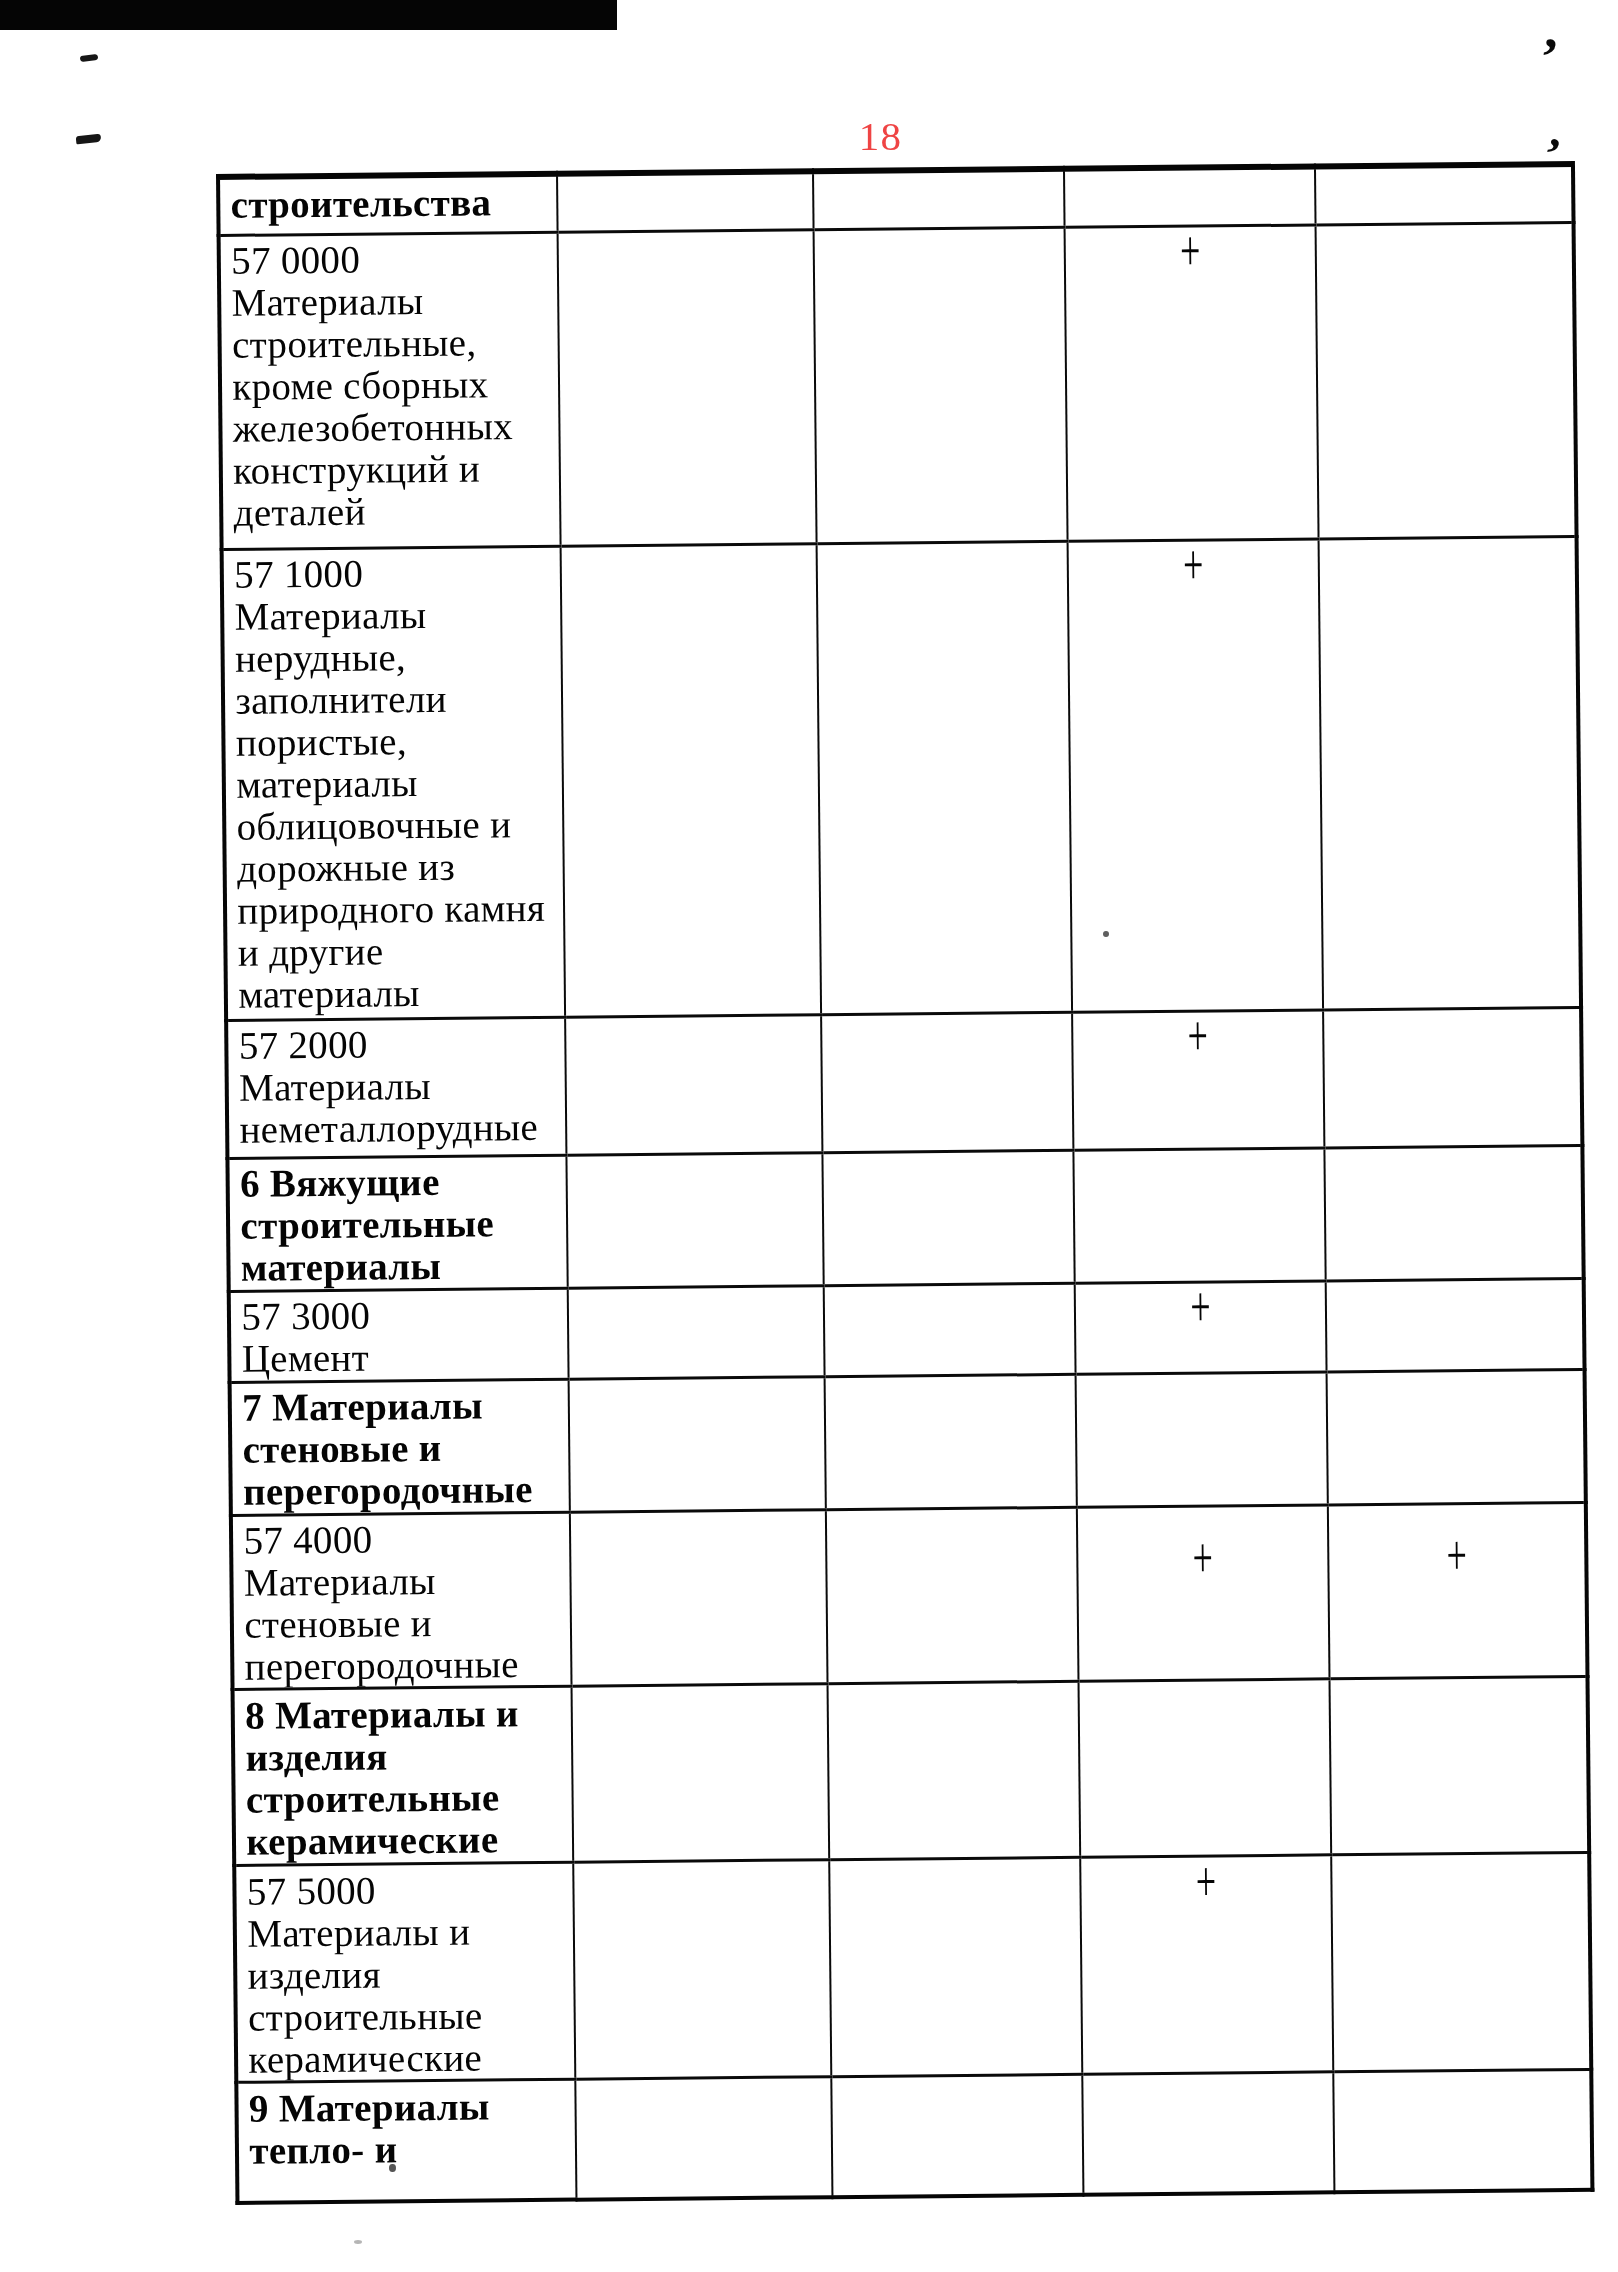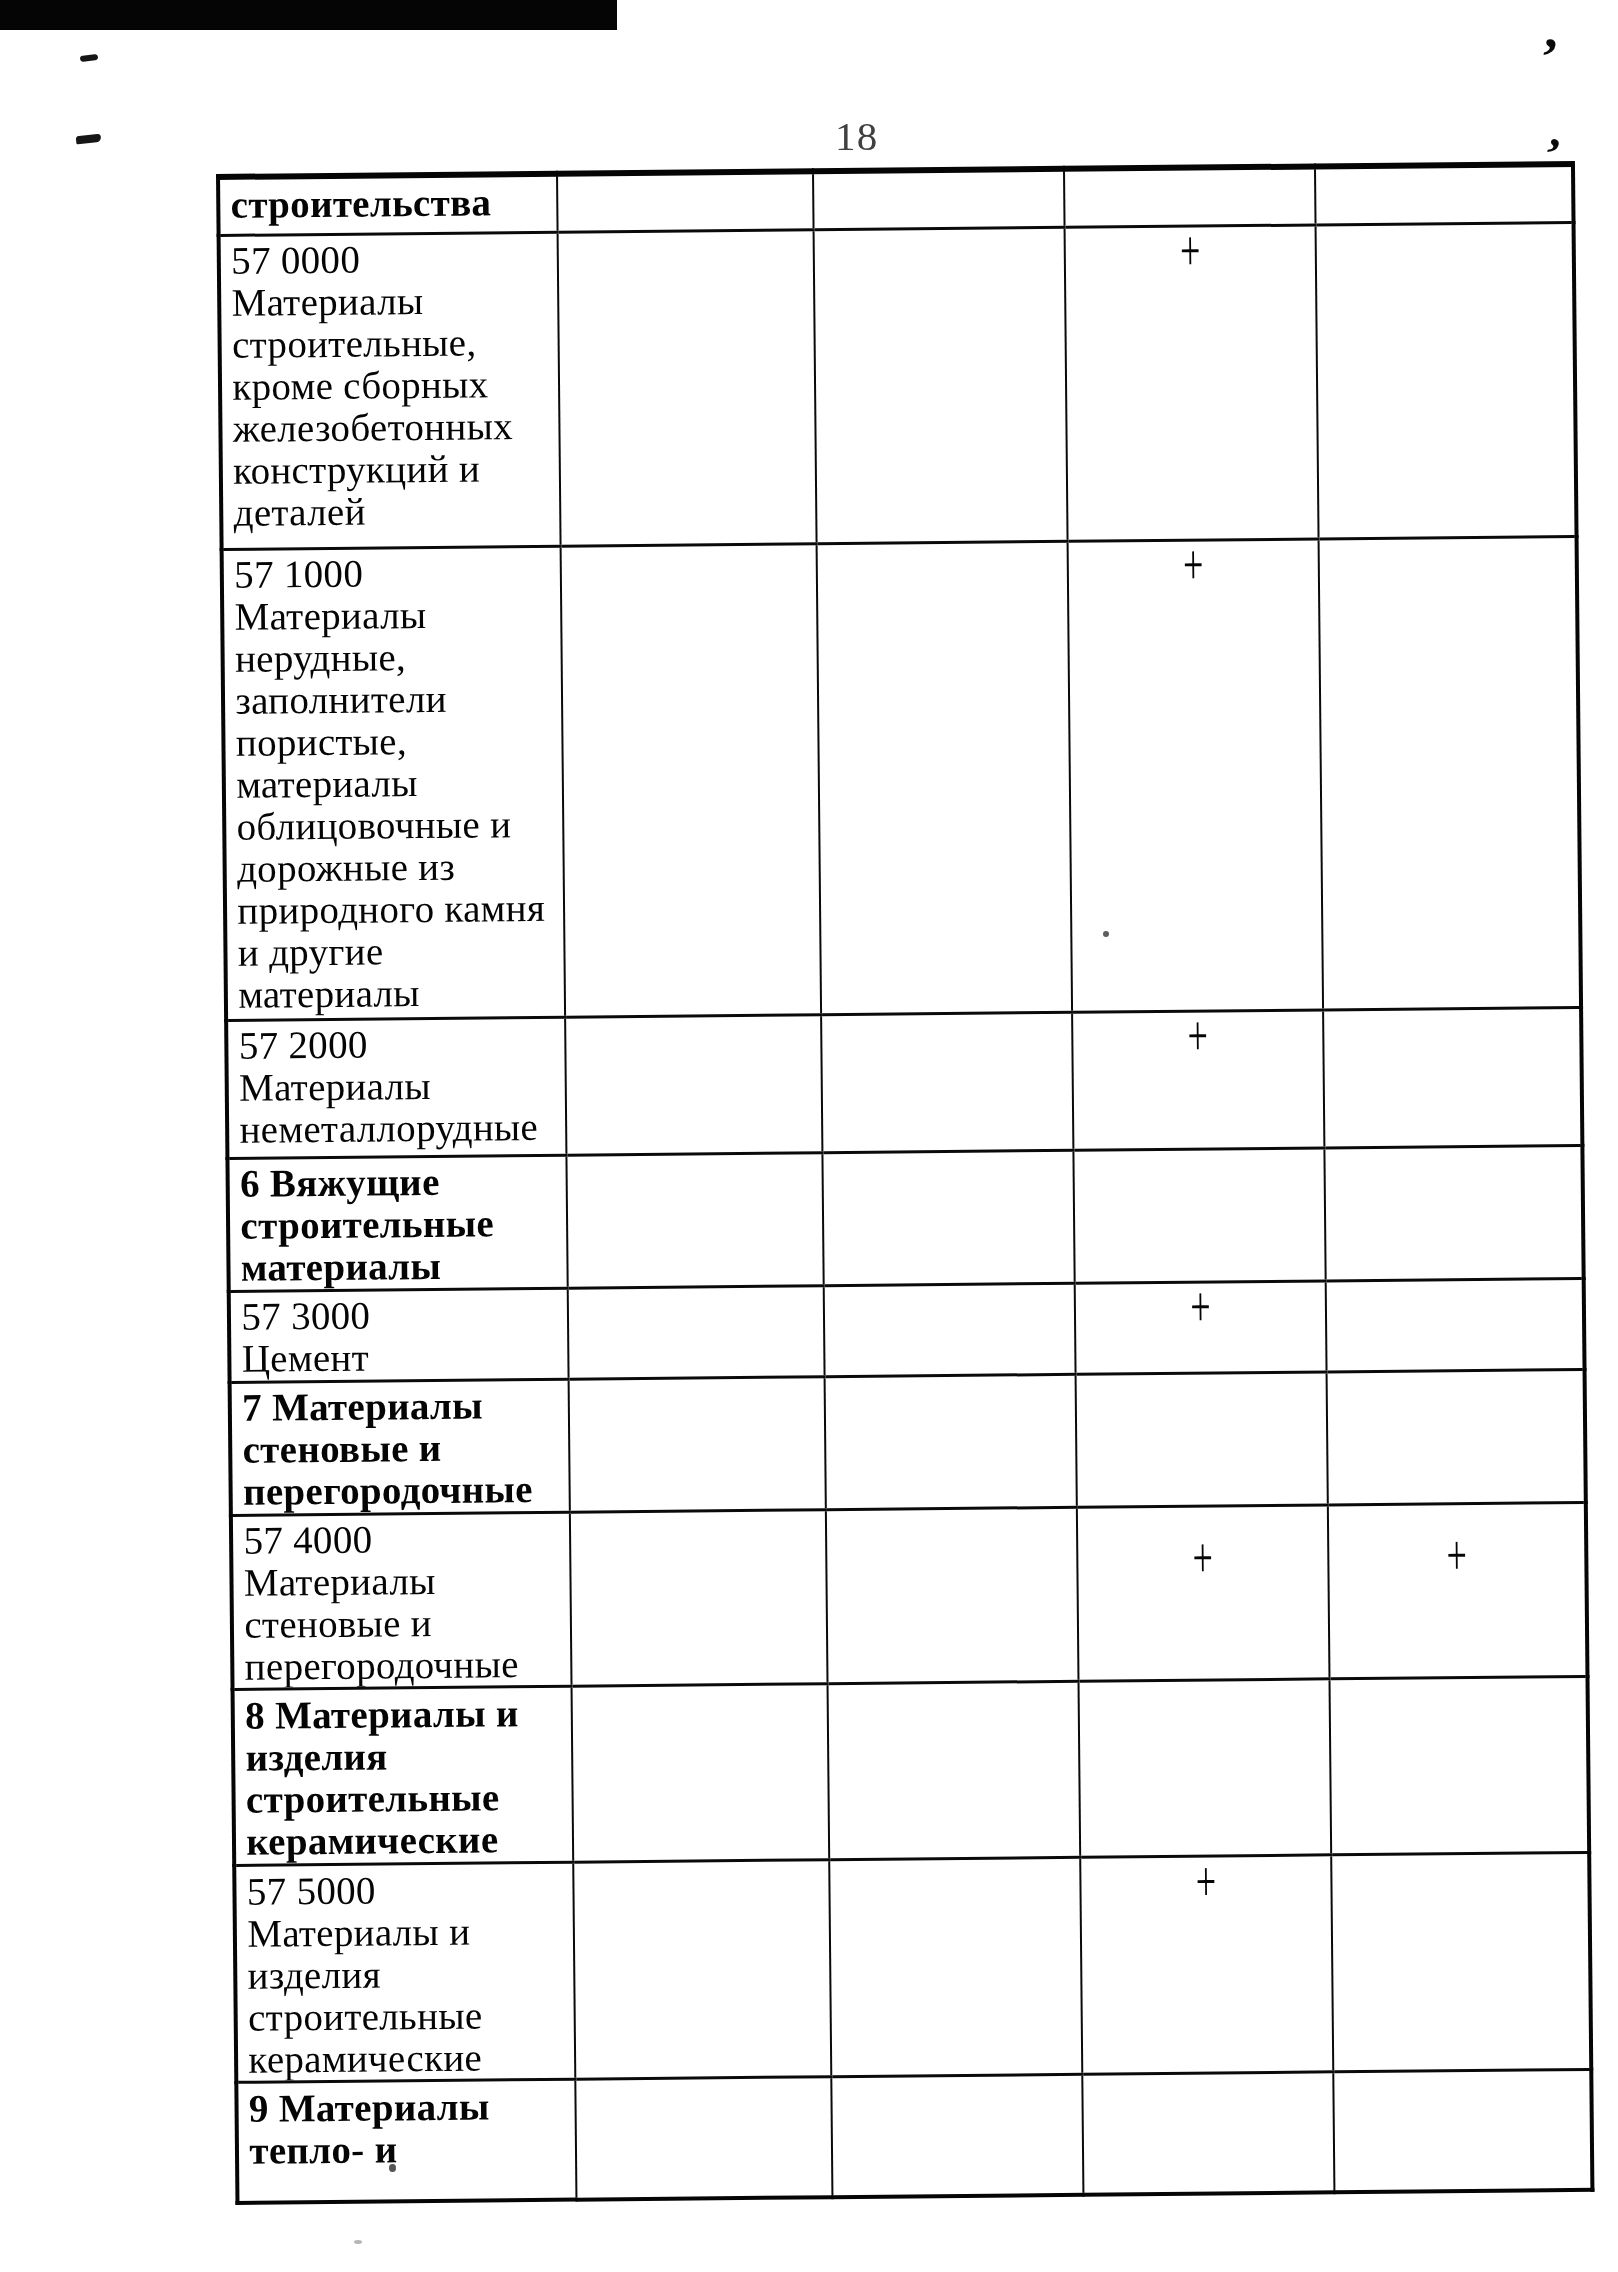--- a/index.html
+++ b/index.html
@@ -24,21 +24,21 @@
   .comma-1{left:1540px;top:57px;transform:rotate(6deg);}
   .comma-2{left:1544px;top:154px;transform:rotate(14deg);font-size:47px;}
   .speck{position:absolute;background:#2a2a2a;border-radius:50%;}
   .speck-1{left:1103px;top:931px;width:5.8px;height:5.8px;opacity:.75;}
   .speck-2{left:389px;top:2164px;width:6.5px;height:7.8px;opacity:.8;}
   .speck-3{left:354px;top:2240px;width:7.8px;height:3.9px;opacity:.35;}
 
   
   .page-number{
     position:absolute;left:835px;top:115px;width:91px;
-    font-size:41px;line-height:43px;color:#404040;
+    text-align:center;font-size:41px;line-height:43px;color:#ef4444;
     letter-spacing:1.3px;
   }
 
   
   table.doc-table{
     position:absolute;left:216px;top:174px;width:1355px;
     border-collapse:collapse;table-layout:fixed;
     transform:rotate(-0.55deg);transform-origin:0 0;
   }
   table.doc-table{border:4.5px solid #050505;border-top-width:6.5px;}

